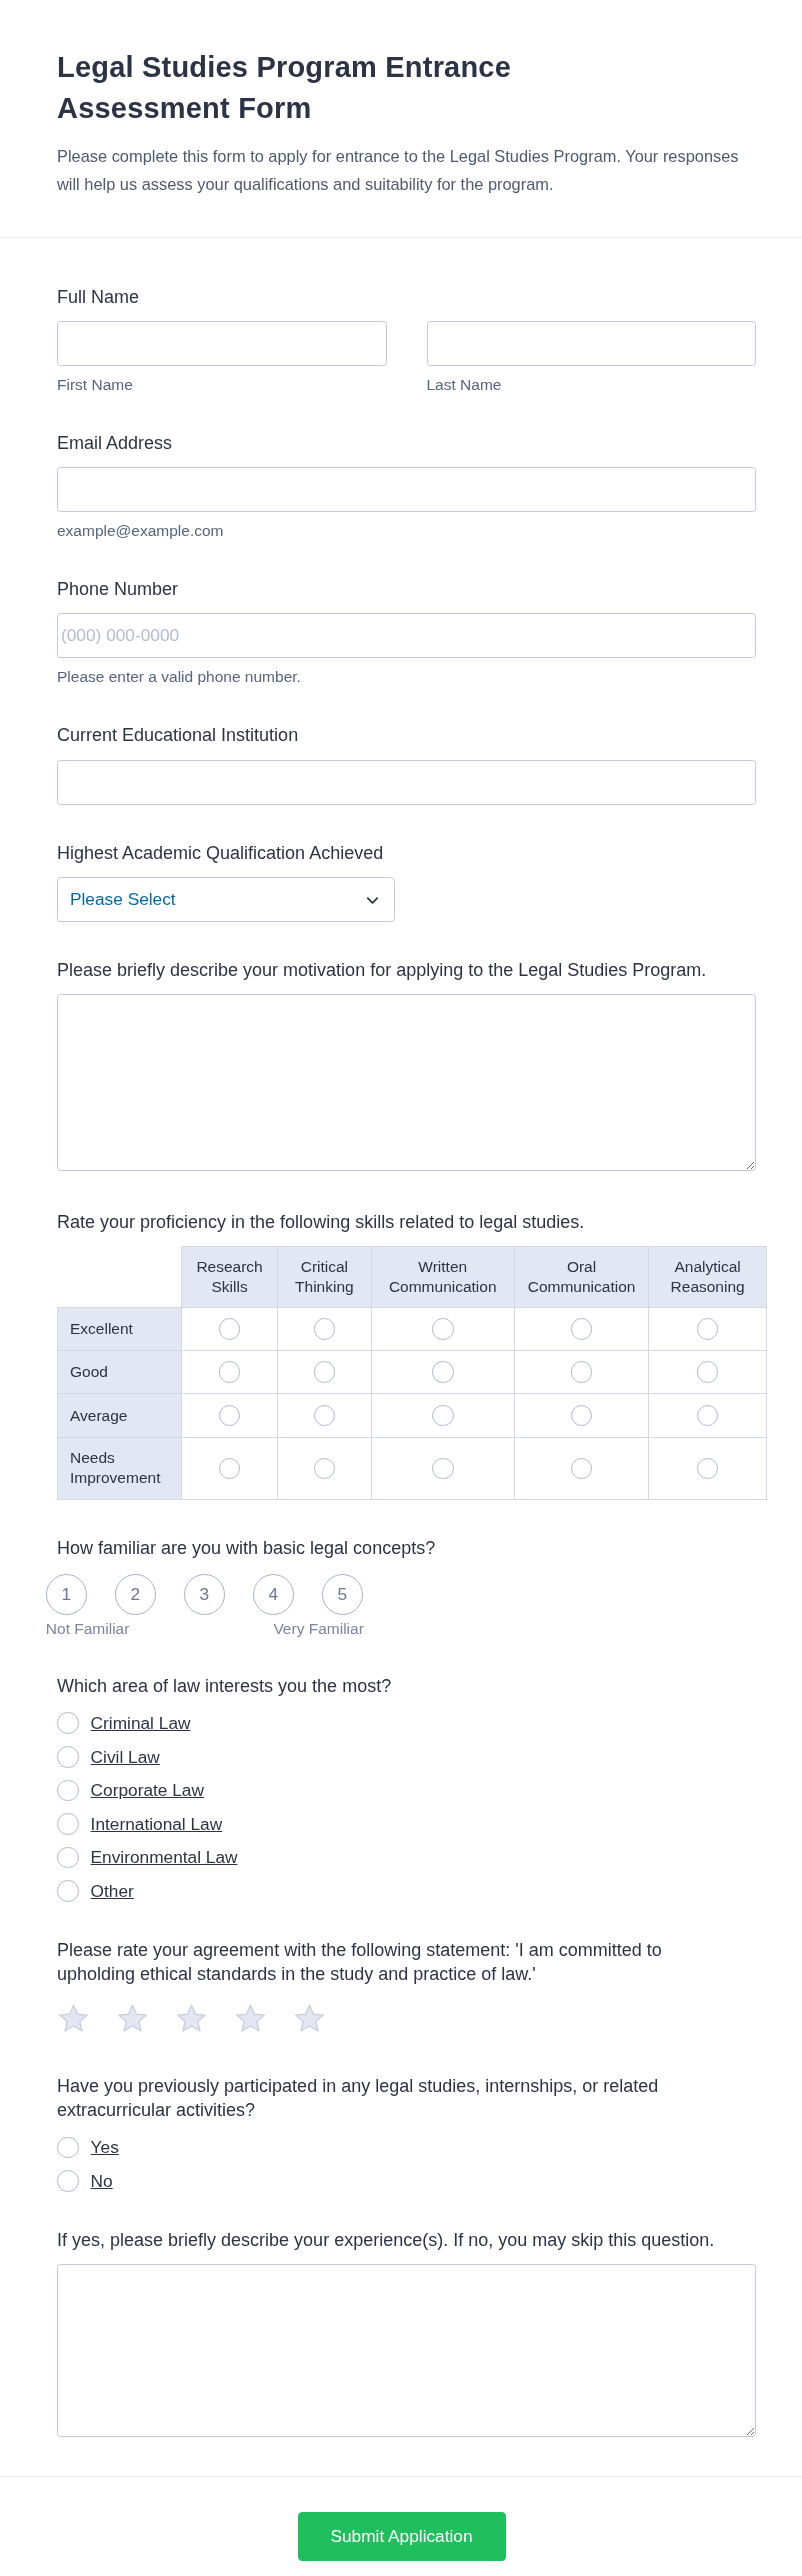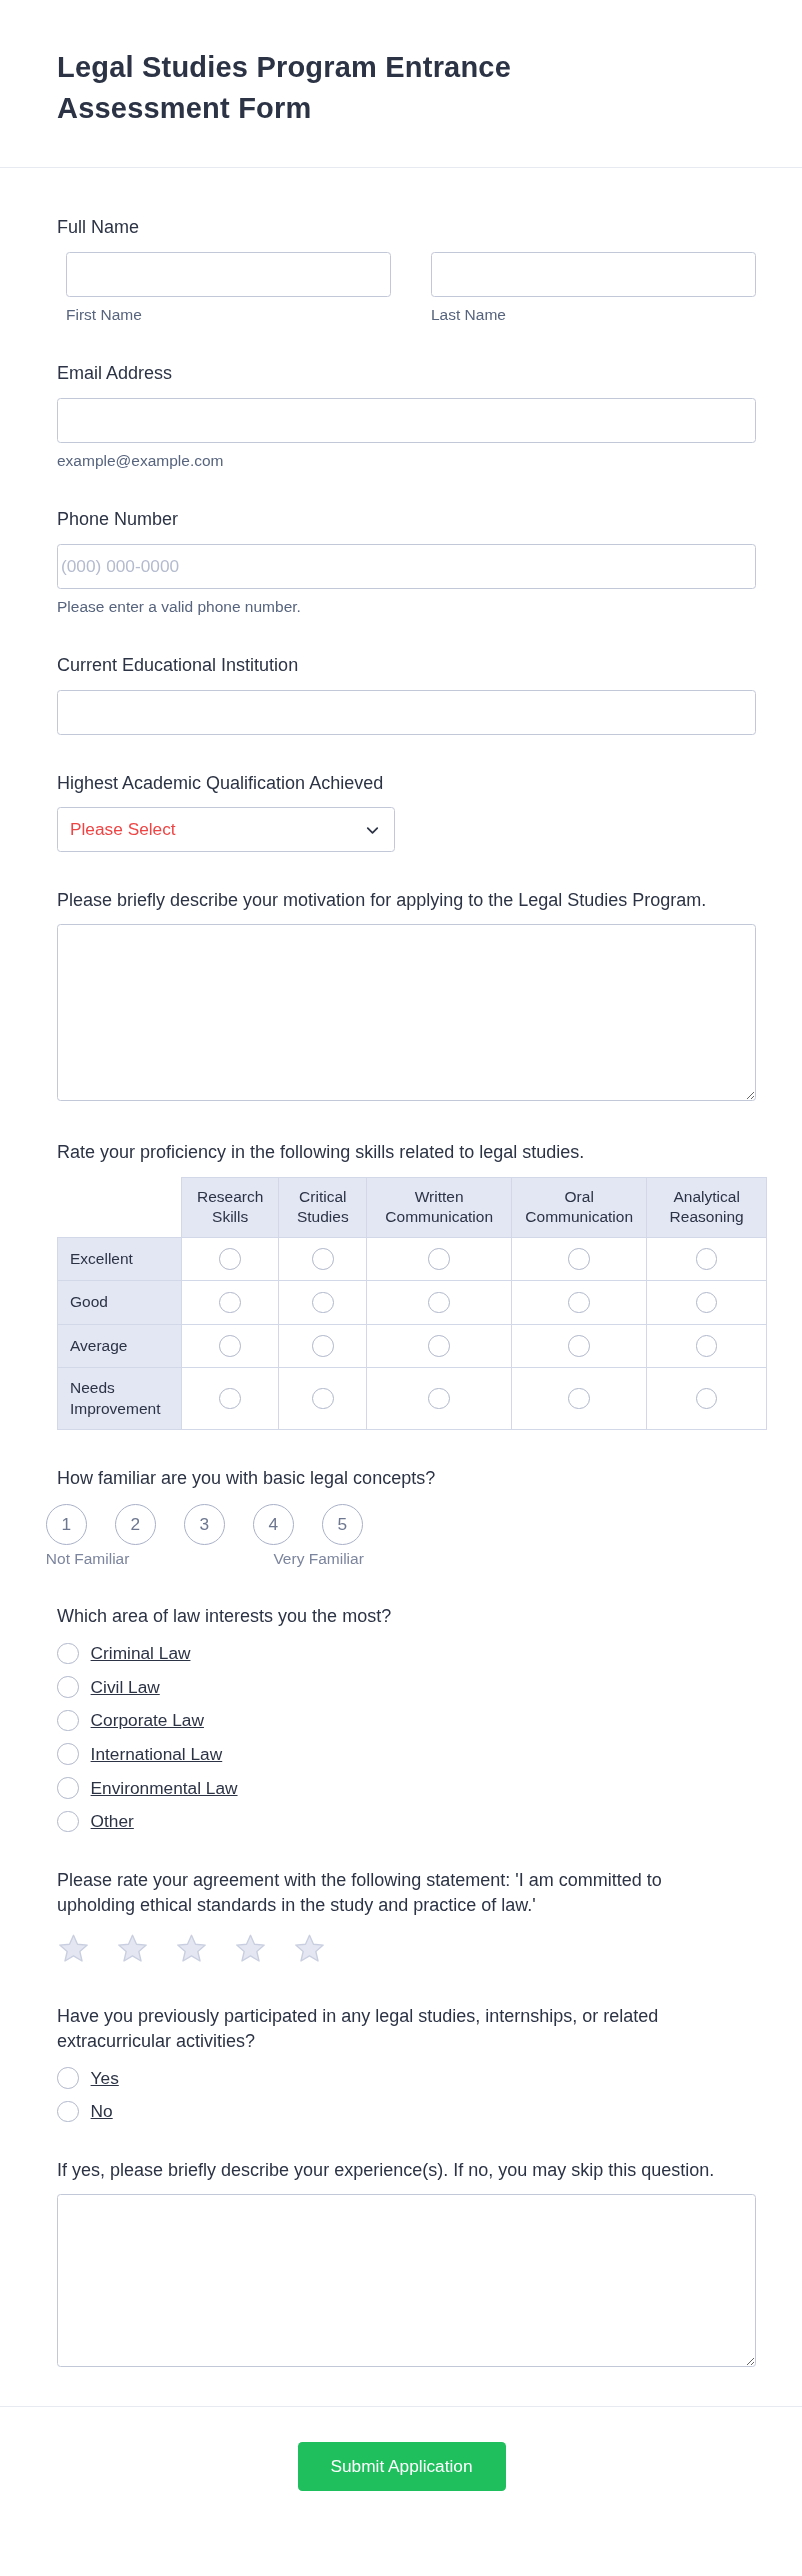--- a/index.html
+++ b/index.html
@@ -35,21 +35,21 @@
   .form-body { padding: 47px 47px 0 57px; }
   .q { margin-bottom: 36px; }
   .q-label {
     font-size: 18px;
     font-weight: 500;
     line-height: 1.35;
     color: #2c3345;
     margin-bottom: 12px;
     max-width: 673px;
   }
-  .row { display: flex; gap: 40px; margin-left: 9px; }
+  .row { display: flex; gap: 40px; }
   .col { flex: 1; }
   input[type="text"], .textarea {
     width: 100%;
     height: 45px;
     border: 0.9px solid #c2c8d7;
     border-radius: 3.5px;
     background: #fff;
     font-family: "Liberation Sans", sans-serif;
     font-size: 17.3px;
     color: #2c3345;
@@ -77,21 +77,21 @@
     width: 338px;
     height: 45px;
     border: 0.9px solid #c2c8d7;
     border-radius: 3.5px;
     background: #fff;
     display: flex;
     align-items: center;
     padding: 0 38px 0 12px;
     cursor: pointer;
   }
-  .select .sel-text { font-size: 17.3px; color: #ef4444; }
+  .select .sel-text { font-size: 17.3px; color: #0369a1; }
   .select .chev { position: absolute; right: 12px; top: 13px; }
   
   .matrix { border-collapse: collapse; width: 710px; margin-top: 7px; }
   .matrix th, .matrix td { border: 0.9px solid #d3d8e8; }
   .matrix thead th {
     background: #e3e7f4;
     font-weight: 400;
     font-size: 15.5px;
     line-height: 1.3;
     color: #2c3345;
@@ -158,20 +158,21 @@
     border: none;
     border-radius: 4.3px;
     cursor: pointer;
   }
 </style>
 </head>
 <body>
 
 <div class="header">
   <h1 class="title">Legal Studies Program Entrance Assessment Form</h1>
+  <p class="description">Please complete this form to apply for entrance to the Legal Studies Program. Your responses will help us assess your qualifications and suitability for the program.</p>
 </div>
 <div class="divider"></div>
 
 <div class="form-body">
 
   <div class="q">
     <div class="q-label">Full Name</div>
     <div class="row">
       <div class="col">
         <input type="text" style="">
@@ -218,21 +219,21 @@
     <textarea class="textarea" style=""></textarea>
   </div>
 
   <div class="q">
     <div class="q-label">Rate your proficiency in the following skills related to legal studies.</div>
     <table class="matrix">
       <thead>
         <tr>
           <td class="corner"></td>
           <th>Research Skills</th>
-          <th>Critical Studies</th>
+          <th>Critical Thinking</th>
           <th>Written Communication</th>
           <th>Oral Communication</th>
           <th>Analytical Reasoning</th>
         </tr>
       </thead>
       <tbody>
         <tr>
           <th class="rlabel">Excellent</th>
           <td><span class="radio"></span></td>
           <td><span class="radio"></span></td>

